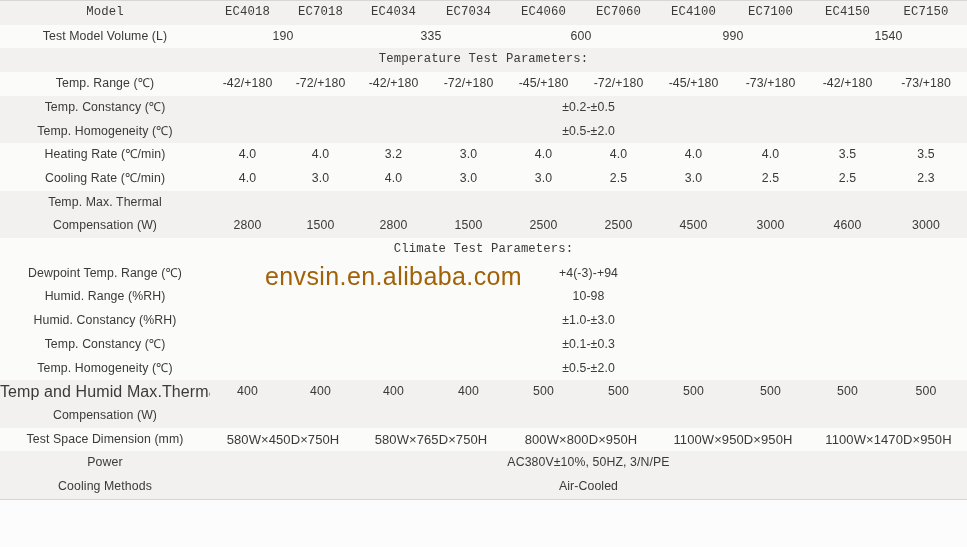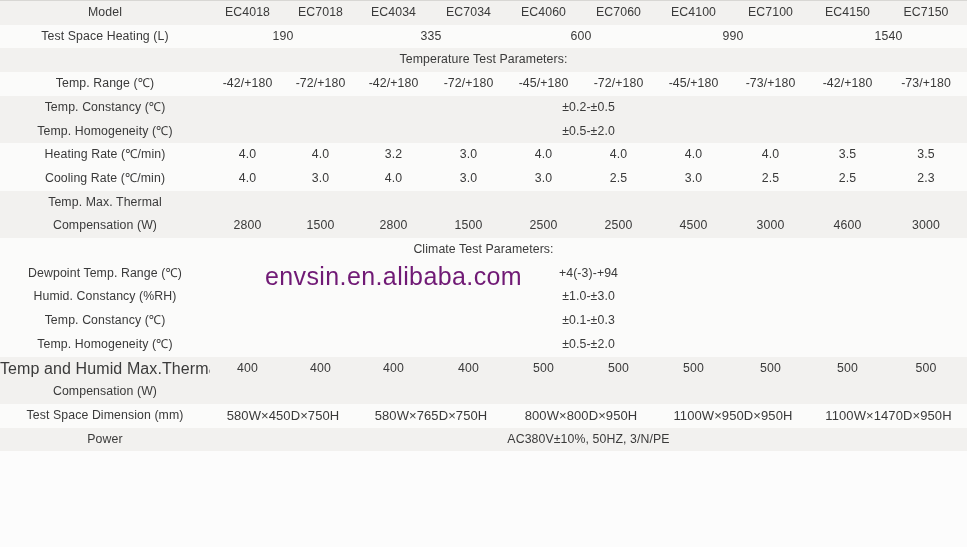--- a/index.html
+++ b/index.html
@@ -41,43 +41,44 @@
   td.lbl {
     text-align: left;
     padding-left: 12px;
     border-right: 1px solid #3c3c3c;
     width: 210px;
   }
   td.lbl-noline {
     text-align: left;
     padding-left: 12px;
     width: 210px;
+    font-family: Liberation Mono, monospace;
   }
   
   td.vsep {
     border-right: 1px solid #3c3c3c;
   }
   td.lastcol { }
   
   tr.band td { background: #f2f1ef; }
   tr.plain td { background: #fbfbfa; }
   
-  tr.first td { border-top: 1px solid #d8d7d4; }
+  tr.first td { border-top: 1px solid #d8d7d4; font-family: Liberation Mono, monospace; }
   tr.last td { border-bottom: 1px solid #d8d7d4; }
   .small-dim { font-size: 13px; letter-spacing: -0.15px; }
   .tight { font-size: 16px; }
   
   #watermark {
     position: absolute;
     left: 0;
     top: 262px;
     width: 967px;
     text-align: center;
     font-size: 25px;
-    color: #701a75;
+    color: #a16207;
     font-family: "Liberation Sans", sans-serif;
     letter-spacing: 0.4px;
     pointer-events: none;
     white-space: nowrap;
   }
   #watermark span { position: relative; left: -90px; }
 </style>
 </head>
 <body>
 
@@ -107,21 +108,21 @@
         <td class="vsep">EC7034</td>
         <td class="vsep">EC4060</td>
         <td class="vsep">EC7060</td>
         <td class="vsep">EC4100</td>
         <td class="vsep">EC7100</td>
         <td class="vsep">EC4150</td>
         <td class="lastcol">EC7150</td>
       </tr>
 
       <tr class="plain">
-        <td class="lbl">Test Space Heating (L)</td>
+        <td class="lbl">Test Model Volume (L)</td>
         <td class="vsep" colspan="2">190</td>
         <td class="vsep" colspan="2">335</td>
         <td class="vsep" colspan="2">600</td>
         <td class="vsep" colspan="2">990</td>
         <td colspan="2">1540</td>
       </tr>
 
       <tr class="band">
         <td class="lbl-noline" colspan="11">Temperature Test Parameters:</td>
       </tr>
@@ -208,20 +209,24 @@
 
       <tr class="plain">
         <td class="lbl-noline" colspan="11">Climate Test Parameters:</td>
       </tr>
 
       <tr class="plain">
         <td class="lbl">Dewpoint Temp. Range (℃)</td>
         <td colspan="10">+4(-3)-+94</td>
       </tr>
 
+      <tr class="plain">
+        <td class="lbl">Humid. Range (%RH)</td>
+        <td colspan="10">10-98</td>
+      </tr>
 
       <tr class="plain">
         <td class="lbl">Humid. Constancy (%RH)</td>
         <td colspan="10">±1.0-±3.0</td>
       </tr>
 
       <tr class="plain">
         <td class="lbl">Temp. Constancy (℃)</td>
         <td colspan="10">±0.1-±0.3</td>
       </tr>
@@ -267,20 +272,24 @@
         <td class="vsep small-dim" colspan="2">1100W×950D×950H</td>
         <td class="small-dim" colspan="2">1100W×1470D×950H</td>
       </tr>
 
 
       <tr class="band">
         <td class="lbl">Power</td>
         <td colspan="10">AC380V±10%, 50HZ, 3/N/PE</td>
       </tr>
 
+      <tr class="band last">
+        <td class="lbl">Cooling Methods</td>
+        <td colspan="10">Air-Cooled</td>
+      </tr>
 
     </tbody>
   </table>
 
   <div id="watermark">
     <span>envsin.en.alibaba.com</span>
   </div>
 
 </div>
 

